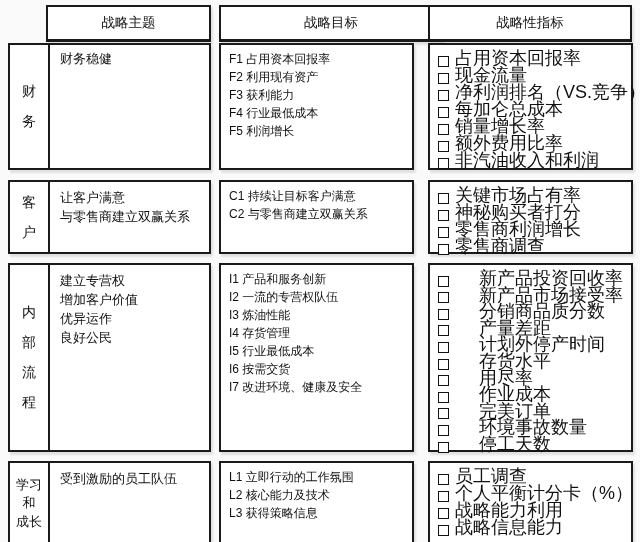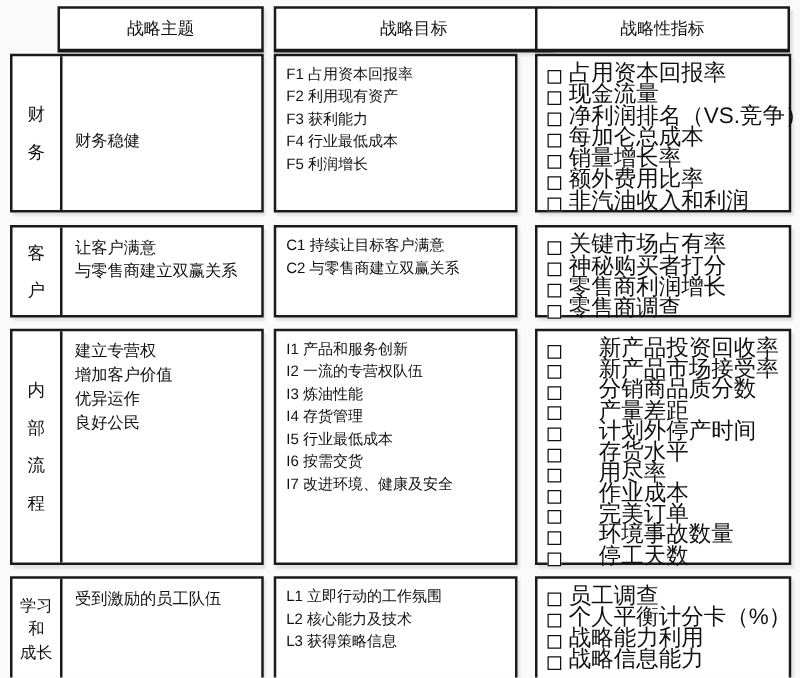--- a/index.html
+++ b/index.html
@@ -45,21 +45,21 @@
     gap:13px;
     font-size:14px;
   }
   .r4 .plabel{gap:3px;font-size:13px;}
   .plabel .line{line-height:1.2;}
   
   .theme{
     flex:1;display:flex;flex-direction:column;
     padding:6px 6px 4px 10px;box-sizing:border-box;
   }
-  .theme.v-center{justify-content:center;padding-top:16px;}
+  .theme.v-center{justify-content:flex-start;padding-top:4px;}
   .theme .line{font-size:13px;line-height:19px;}
   
   .obj,.ind{padding:5px 4px 2px 8px;}
   .obj .line{font-size:12px;line-height:18px;white-space:nowrap;}
   .ind .line{font-size:18px;line-height:17px;white-space:nowrap;display:flex;align-items:flex-end;}
   .r3.ind .line{line-height:16.6px;gap:24px;}
   
   .cb{
     display:inline-block;
     width:9px;height:9px;

